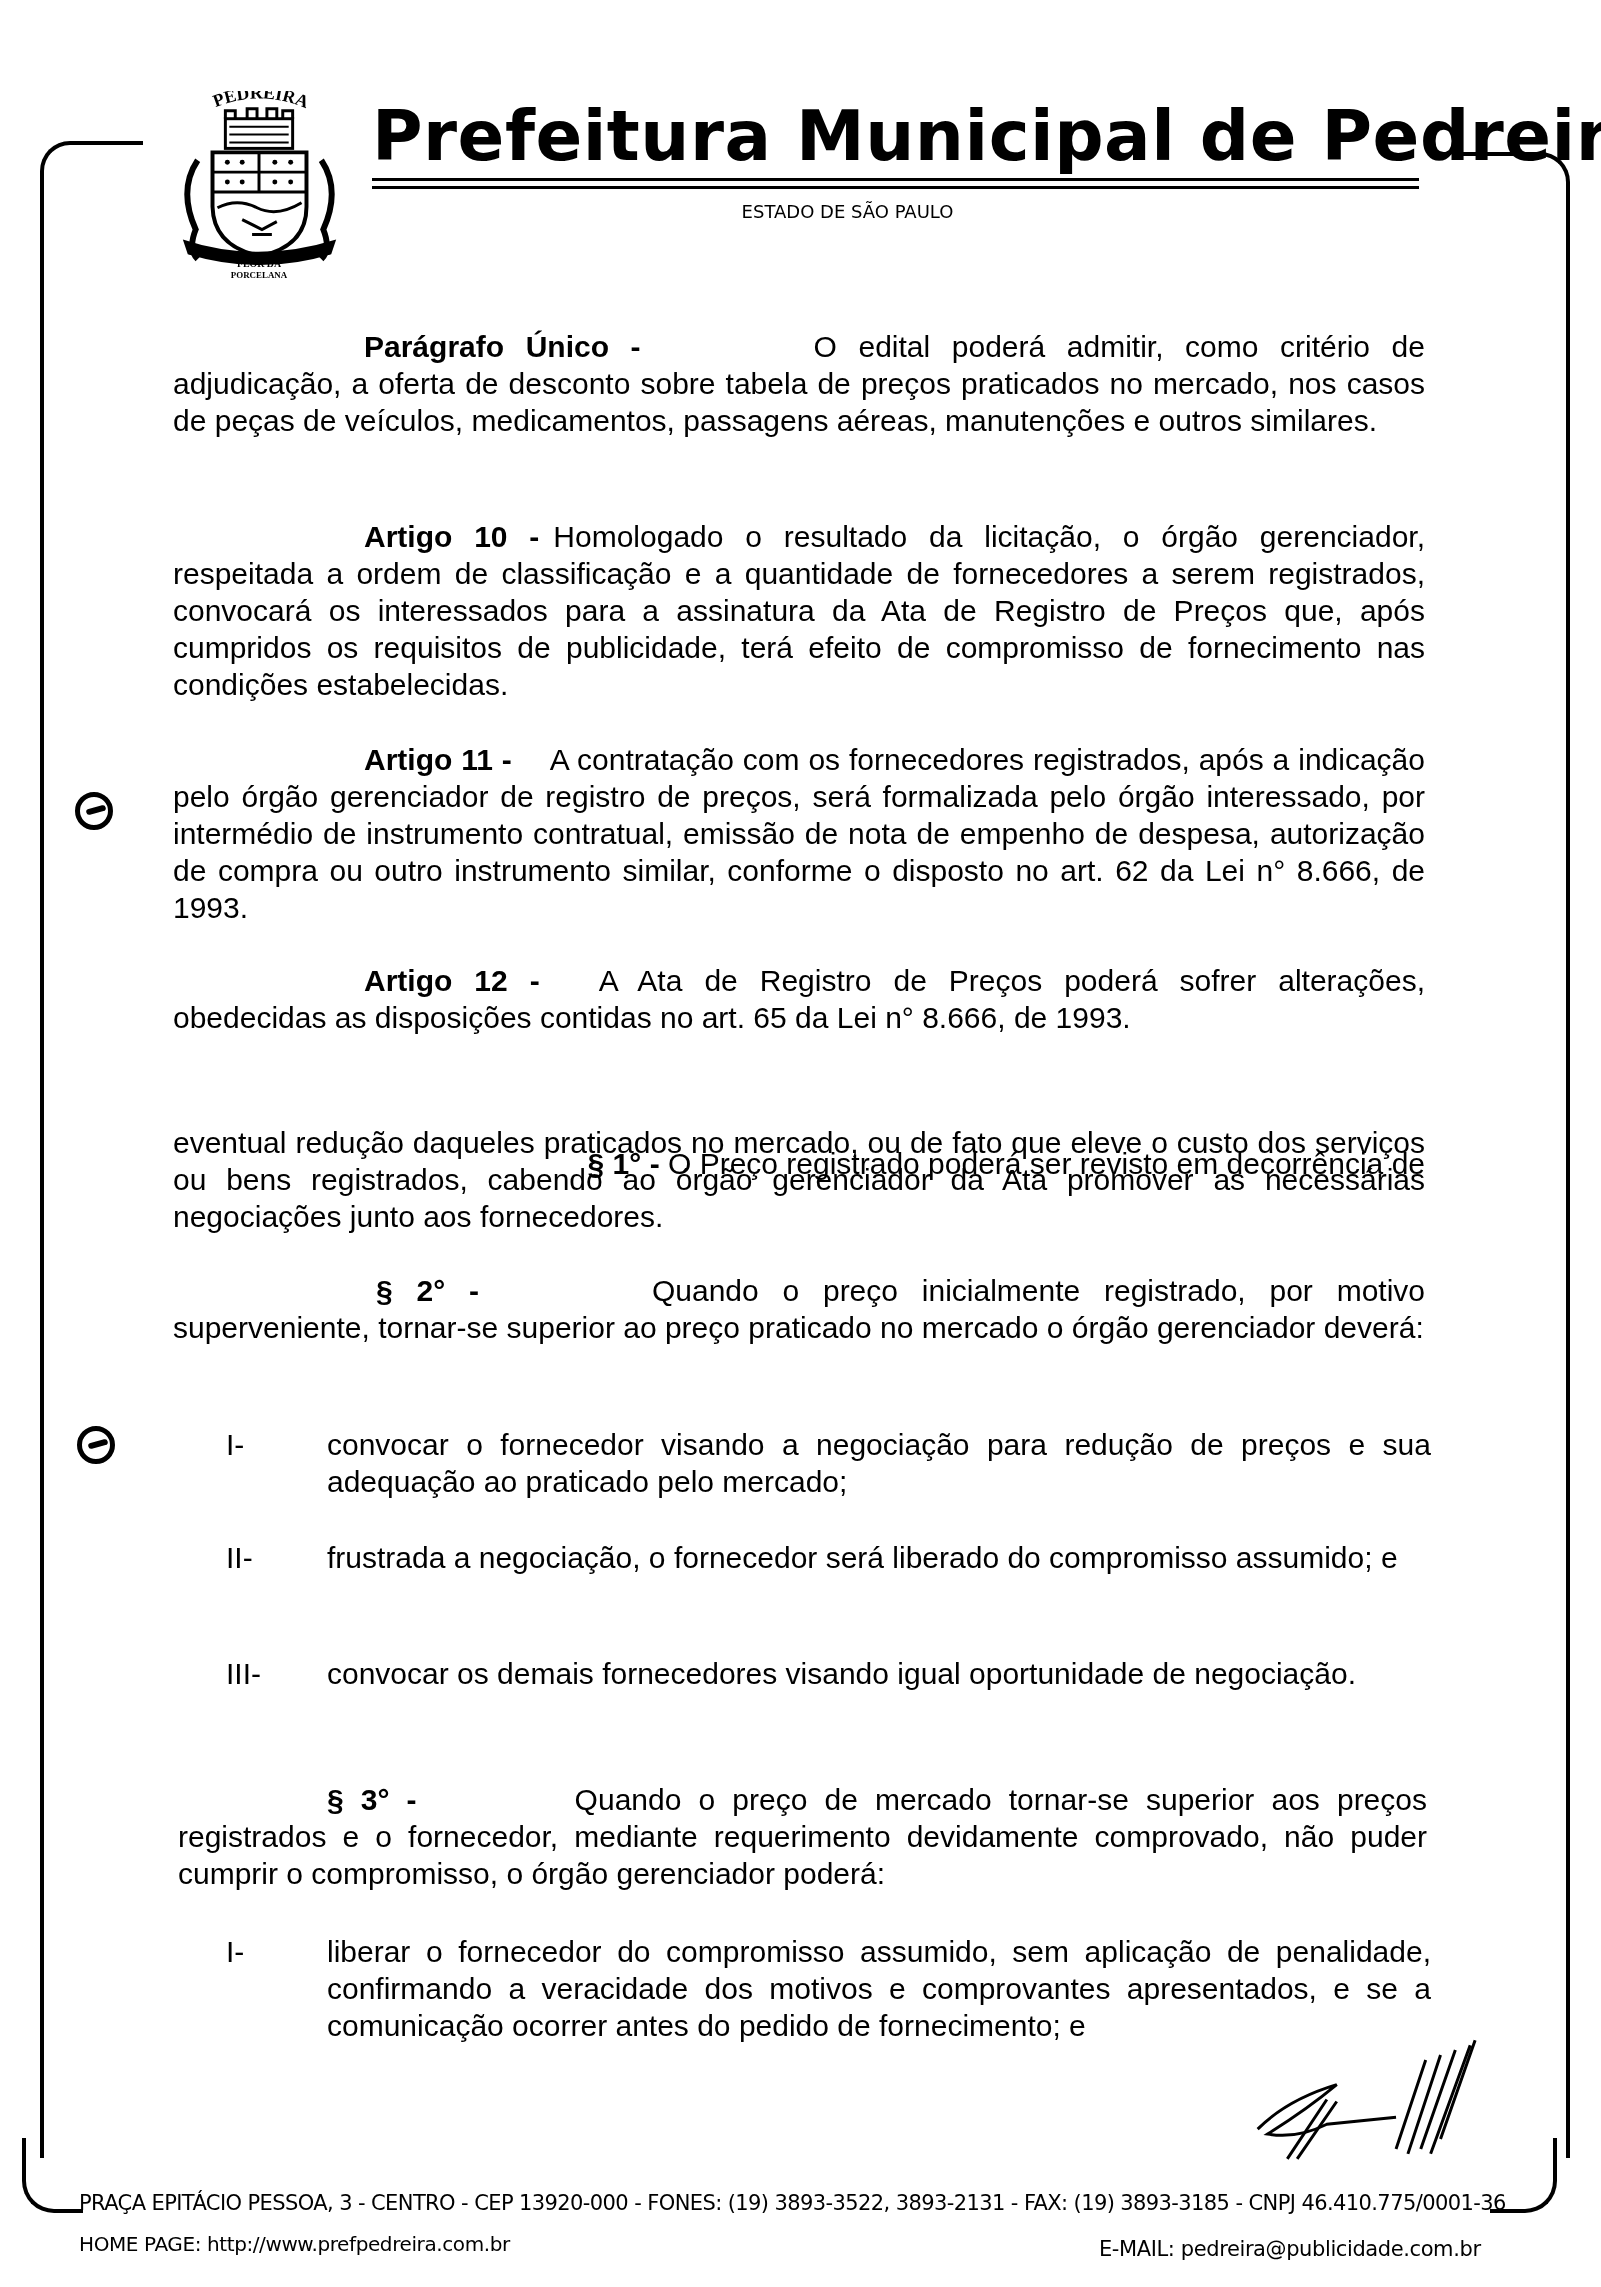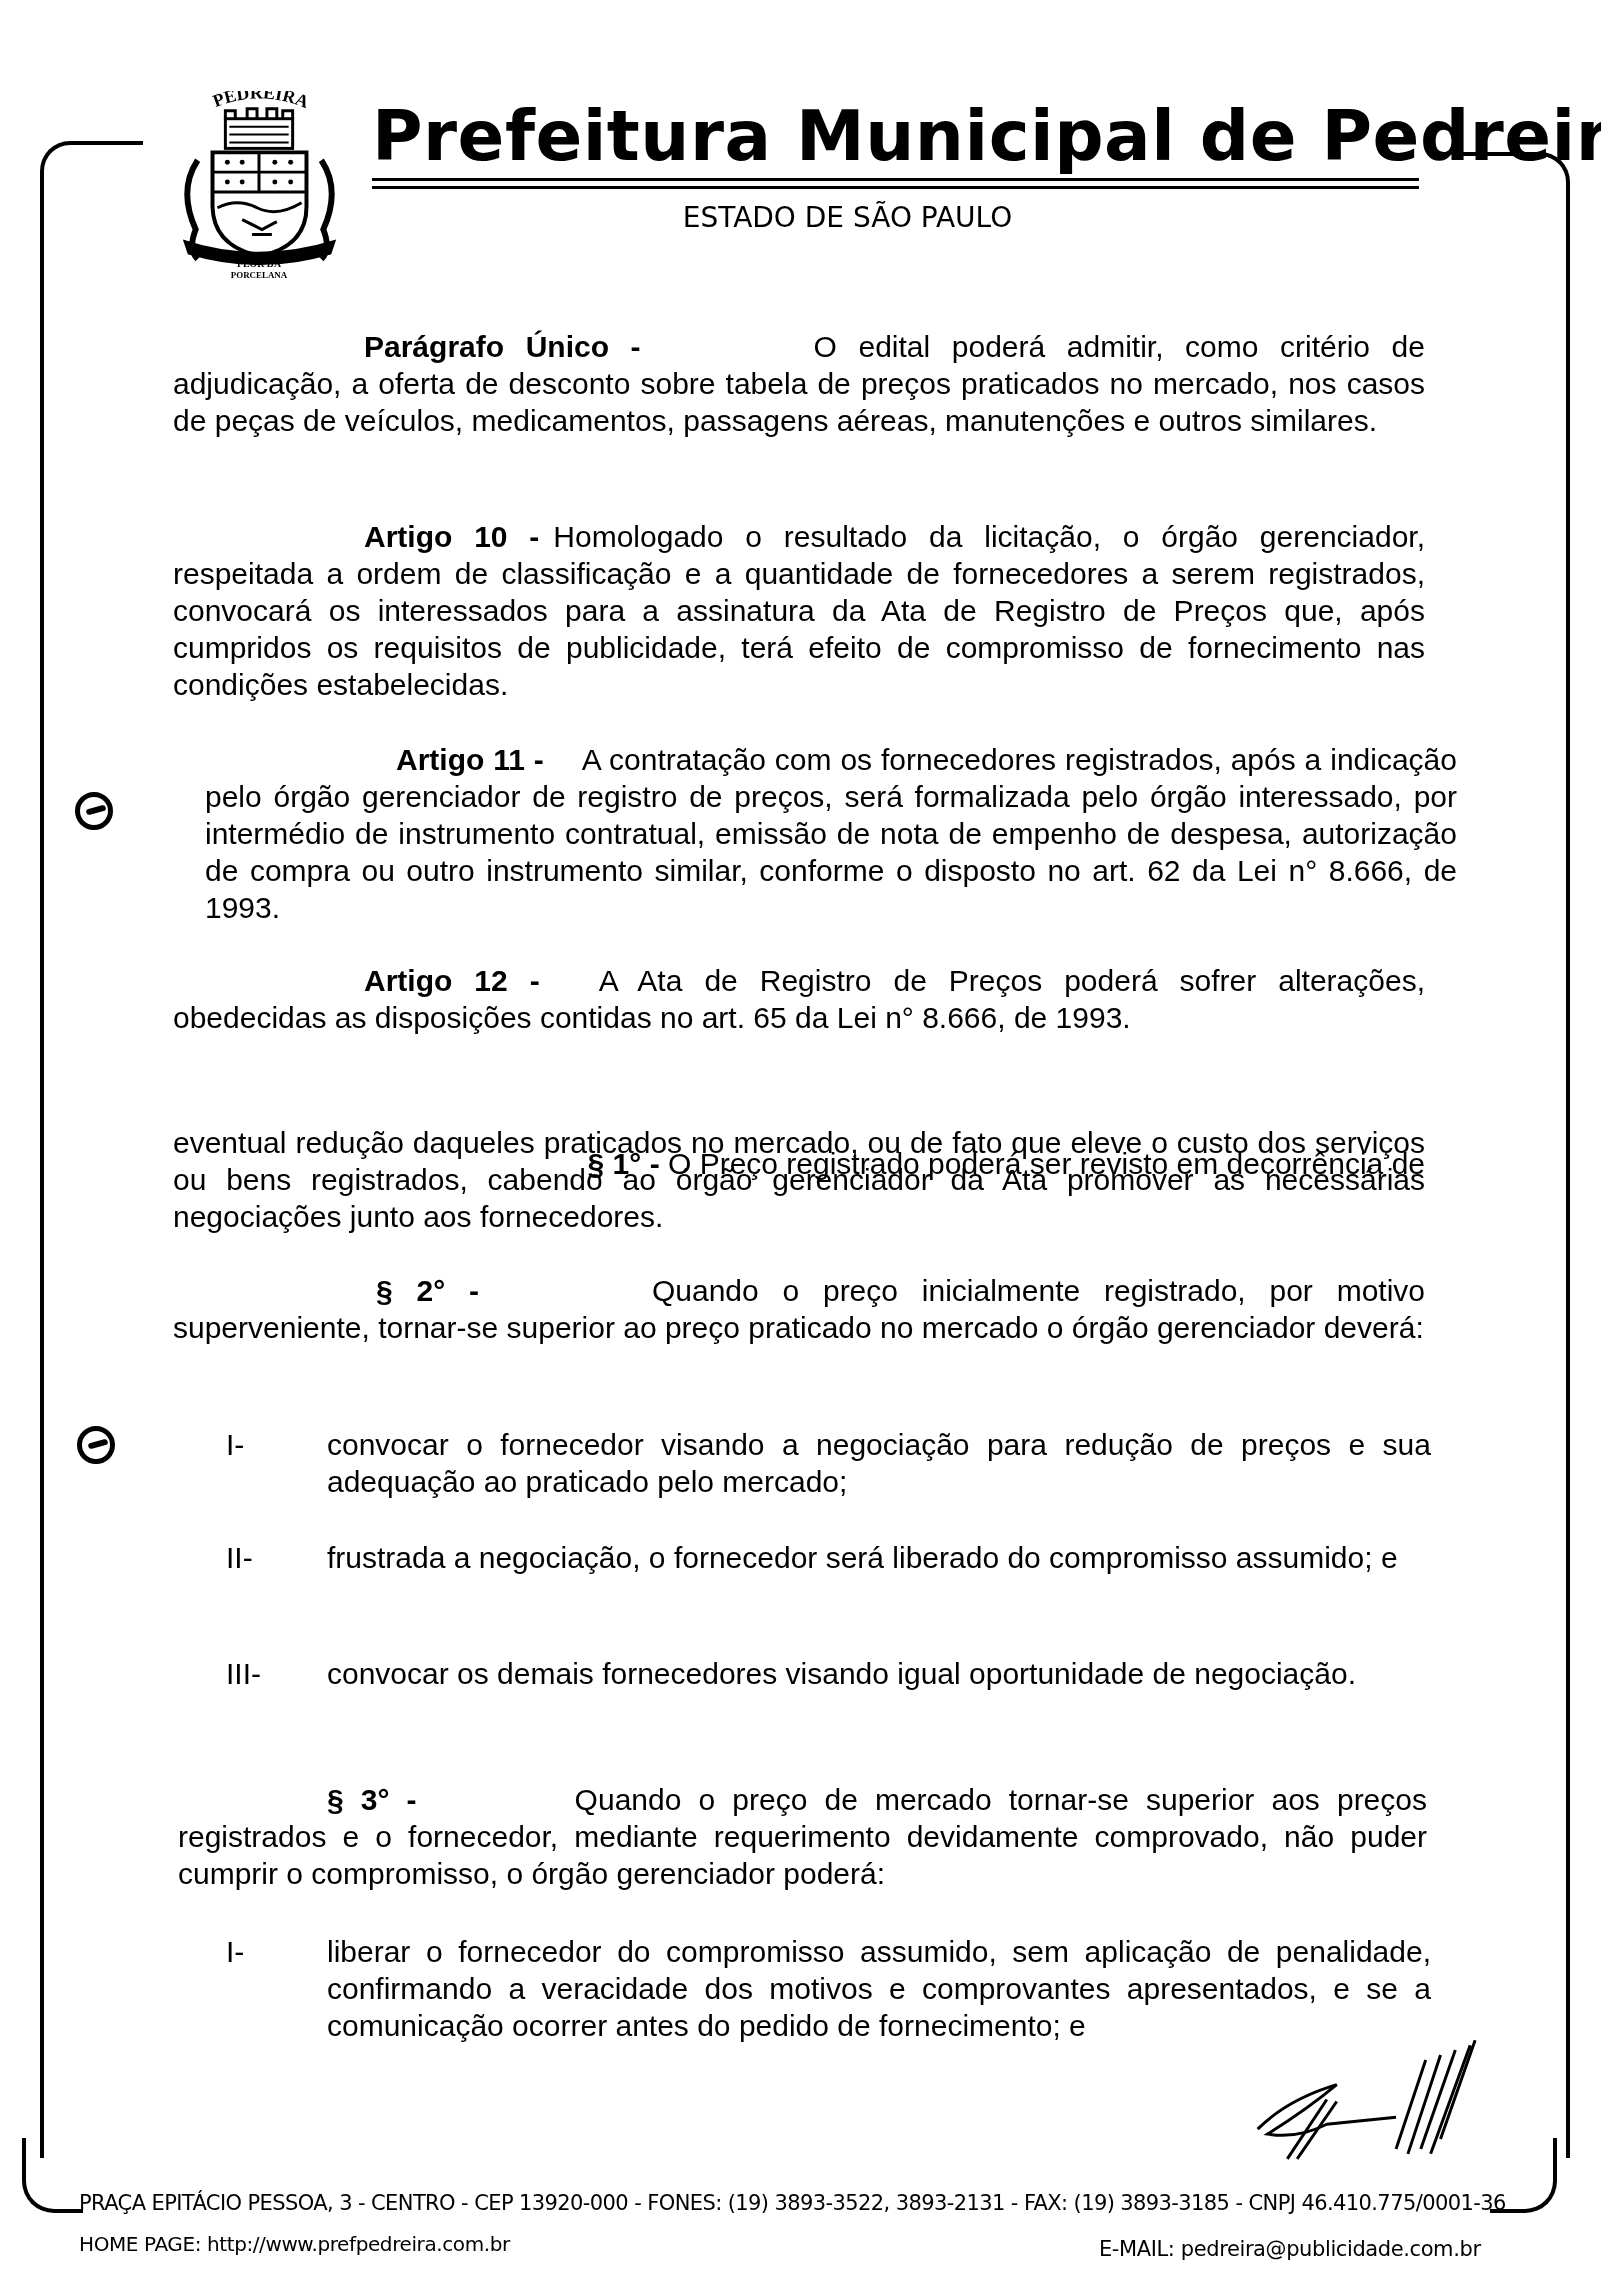--- a/index.html
+++ b/index.html
@@ -15,21 +15,21 @@
   .frame-bottom-left { left:22px; top:2138px; width:57px; height:71px;
     border-left:4px solid #000; border-bottom:4px solid #000; border-bottom-left-radius:32px; }
   .frame-bottom-right { left:1490px; top:2138px; width:63px; height:71px;
     border-right:4px solid #000; border-bottom:4px solid #000; border-bottom-right-radius:32px; }
 
   .crest { left:168px; top:91px; width:183px; height:188px; }
   .title { left:372px; top:97px; font-size:69px; font-weight:bold; letter-spacing:0.5px;
     font-family:"DejaVu Sans", sans-serif; white-space:nowrap; line-height:79px; }
   .title-rule1 { left:372px; top:178px; width:1047px; height:3px; background:#000; }
   .title-rule2 { left:372px; top:186px; width:1047px; height:3px; background:#000; }
-  .subtitle { left:0; width:1602px; text-align:center; top:201px; font-size:28px;
+  .subtitle { left:0; width:1602px; text-align:center; top:201px; font-size:18px;
     font-family:"DejaVu Sans", sans-serif; padding-left:93px; box-sizing:border-box;}
 
   .para { position:absolute; left:173px; width:1252px; font-size:30px; line-height:37px;
     text-align:justify; }
   .para .head { font-weight:bold; }
   .indent { display:inline-block; }
   .list-item { position:absolute; left:226px; width:1203px; font-size:30px; line-height:37px; }
   .list-item .num { position:absolute; left:0; top:0; }
   .list-item .txt { position:absolute; left:101px; width:1104px; text-align:justify; }
 
@@ -95,21 +95,21 @@
 <div class="para" style="top:328px;">
   <span class="indent" style="width:191px;"></span><span class="head">Parágrafo Único -</span><span class="indent" style="width:173px;"></span><span>O edital poderá admitir, como critério de</span>
   <span>adjudicação, a oferta de desconto sobre tabela de preços praticados no mercado, nos casos de peças de veículos, medicamentos, passagens aéreas, manutenções e outros similares.</span>
 </div>
 
 <div class="para" style="top:518px;">
   <span class="indent" style="width:191px;"></span><span class="head">Artigo 10 -</span><span class="indent" style="width:14px;"></span><span>Homologado o resultado da licitação, o órgão gerenciador,</span>
   <span>respeitada a ordem de classificação e a quantidade de fornecedores a serem registrados, convocará os interessados para a assinatura da Ata de Registro de Preços que, após cumpridos os requisitos de publicidade, terá efeito de compromisso de fornecimento nas condições estabelecidas.</span>
 </div>
 
-<div class="para" style="top:741px;margin-left:32px;">
+<div class="para" style="top:741px;">
   <span class="indent" style="width:191px;"></span><span class="head">Artigo 11 -</span><span class="indent" style="width:38px;"></span><span>A contratação com os fornecedores registrados, após a</span>
   <span>indicação pelo órgão gerenciador de registro de preços, será formalizada pelo órgão interessado, por intermédio de instrumento contratual, emissão de nota de empenho de despesa, autorização de compra ou outro instrumento similar, conforme o disposto no art. 62 da Lei n° 8.666, de 1993.</span>
 </div>
 
 <div class="para" style="top:962px;">
   <span class="indent" style="width:191px;"></span><span class="head">Artigo 12 -</span><span class="indent" style="width:59px;"></span><span>A Ata de Registro de Preços poderá sofrer alterações,</span>
   <span>obedecidas as disposições contidas no art. 65 da Lei n° 8.666, de 1993.</span>
 </div>
 
 <div class="para" style="top:1145px; text-align:right;">

